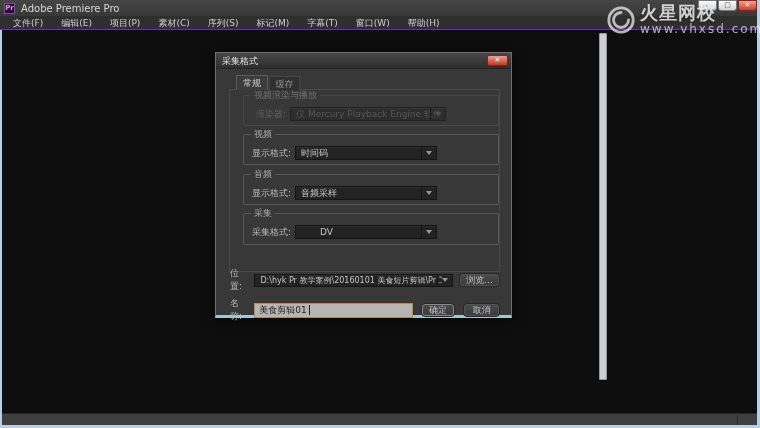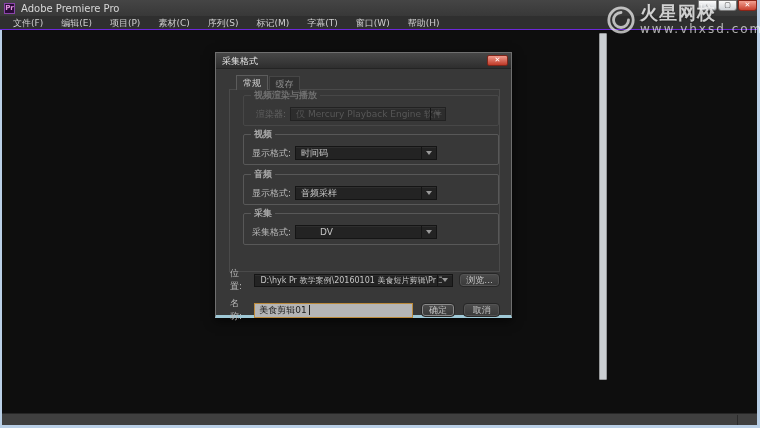--- a/index.html
+++ b/index.html
@@ -59,21 +59,21 @@
   .tab { position:absolute; height:14px; font-size:9px; line-height:14px; text-align:center; z-index:2; }
   .tab.active { left:20px; top:22px; width:32px; background:#3c3c3c; color:#d0d0d0;
                 border:1px solid #5c5c5c; border-bottom:none; height:15px; }
   .tab.inactive { left:53px; top:23px; width:31px; background:#303030; color:#8f8f8f;
                   border:1px solid #464646; border-bottom:none; }
   .tab-panel { position:absolute; left:13px; top:36px; width:271px; height:183px;
                border:1px solid #4a4a4a; }
 
   .group { position:absolute; left:27px; width:256px; border:1px solid #585858; border-radius:2px; }
   .group .legend { position:absolute; top:-6px; left:7px; background:#383838; padding:0 3px;
-                   font-size:9px; color:#a8a8a8; line-height:11px;font-weight:bold; }
+                   font-size:9px; color:#a8a8a8; line-height:11px; }
   .group.disabled { border-color:#474747; }
   .group.disabled .legend { color:#707070; }
 
   .row { position:absolute; display:flex; align-items:center; }
   .fld-label { font-size:9px; color:#b8b8b8; margin-right:4px; }
   .disabled .fld-label { color:#626262; }
 
   .dropdown { position:relative; height:14px; background:#232323; border:1px solid #151515;
               box-shadow:inset 0 1px 0 rgba(255,255,255,.05); color:#c6c6c6; font-size:9px;
               display:flex; align-items:center; padding-left:5px; }

